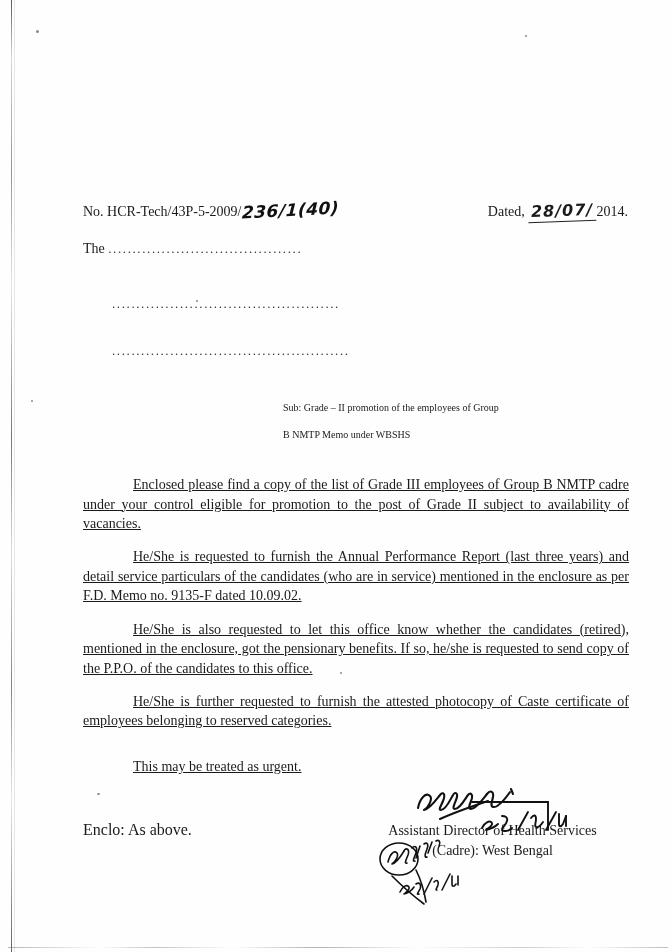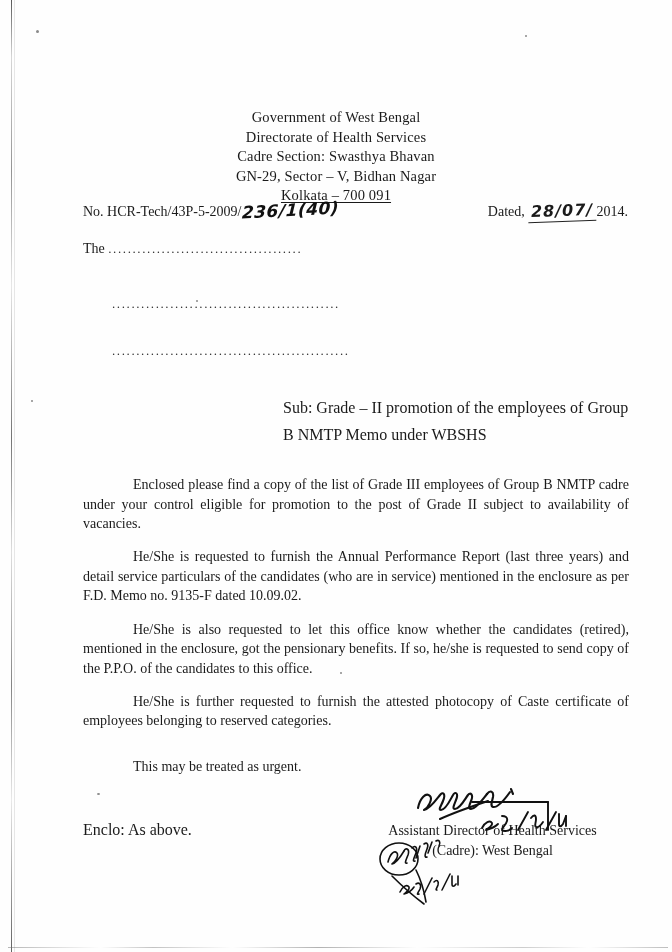--- a/index.html
+++ b/index.html
@@ -125,32 +125,33 @@
     white-space: nowrap;
   }
   #blank1 { top: 296px; }
   #blank2 { top: 343px; }
 
   .subject {
     position: absolute;
     left: 283px;
     top: 394px;
     width: 348px;
-    font-size: 16px;
+    font-size: 10px;
     line-height: 27px;
   }
 
   .body {
     position: absolute;
     left: 83px;
     top: 475px;
     width: 546px;
     font-size: 14px;
     line-height: 19.6px;
     text-align: justify;
+    text-decoration: underline;
   }
   .body p {
     margin: 0 0 13.5px 0;
     text-indent: 50px;
     text-align: justify;
     text-justify: inter-word;
   }
   .body p:last-child { margin-bottom: 0; margin-top: 26px; }
 
   .enclo {
@@ -196,27 +197,20 @@
   <div class="scan-edge-left"></div>
   <div class="scan-edge-left2"></div>
   <div class="scan-edge-bottom"></div>
   <div class="speck" style="left:36px;top:30px;width:3px;height:3px;"></div>
   <div class="speck" style="left:31px;top:400px;width:2px;height:2px;"></div>
   <div class="speck" style="left:97px;top:793px;width:3px;height:2px;"></div>
   <div class="speck" style="left:525px;top:35px;width:2px;height:2px;"></div>
   <div class="speck" style="left:196px;top:300px;width:2px;height:2px;"></div>
   <div class="speck" style="left:340px;top:672px;width:2px;height:2px;"></div>
 
-  <div class="letterhead">
-    <div>Government of West Bengal</div>
-    <div>Directorate of Health Services</div>
-    <div>Cadre Section: Swasthya Bhavan</div>
-    <div>GN-29, Sector – V, Bidhan Nagar</div>
-    <div class="u">Kolkata – 700 091</div>
-  </div>
 
   <div class="refline">
     <span class="ref-no">No. HCR-Tech/43P-5-2009/</span>
       <span class="ref-hand">236/1(40)</span>
     <span class="ref-spacer"></span>
     <span class="dated-wrap">
       <span>Dated,</span>
       <span class="dated-hand">28/07/</span><span>2014.</span>
     </span>
   </div>

